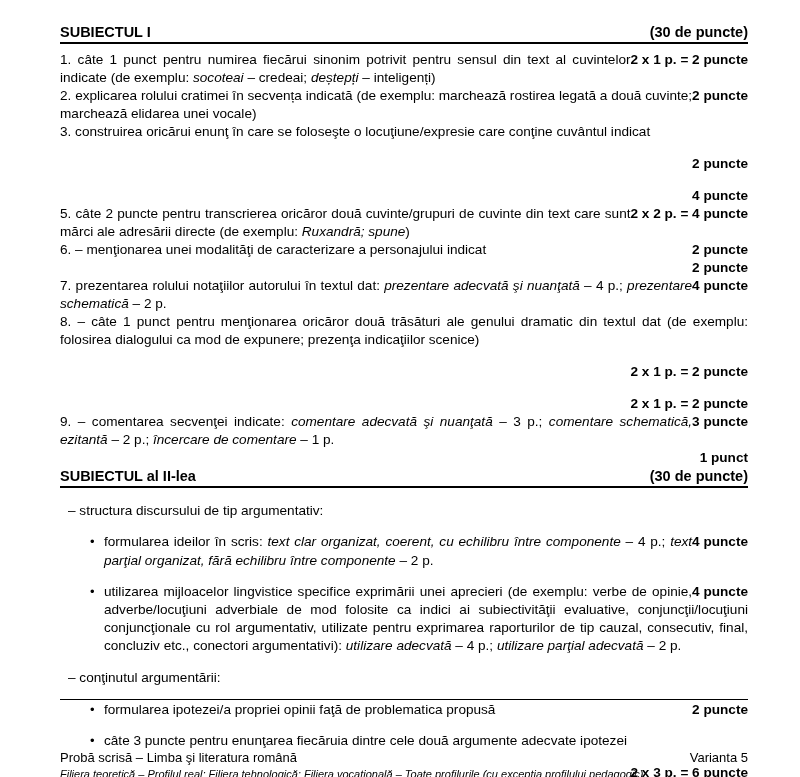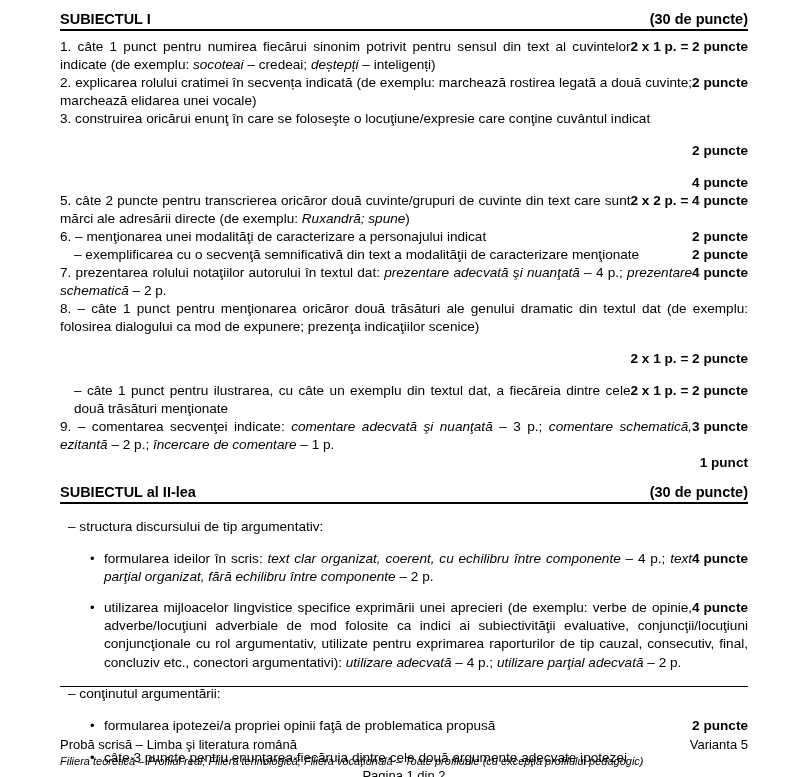--- a/index.html
+++ b/index.html
@@ -26,22 +26,22 @@
   .section-head {
     display: flex;
     justify-content: space-between;
     align-items: baseline;
     font-weight: bold;
     font-size: 14.5px;
     border-bottom: 2px solid #000;
     padding-bottom: 1px;
     line-height: 1.25;
   }
-  .section-head.first { margin-top: 10px; }
-  .section-head.second { margin-top: 11px; }
+  .section-head.first { margin-top: 23px; }
+  .section-head.second { }
 
   
   .body {
     font-size: 13.6px;
     line-height: 1.33;
     text-align: justify;
     margin-top: 7px;
   }
   .item {
     position: relative;
@@ -151,34 +151,34 @@
     </p>
 
     <p class="item with-score">
       <span class="pts">2 x 2 p. = 4 puncte</span><span>5. câte 2 puncte pentru transcrierea oricăror două cuvinte/grupuri de cuvinte din text care sunt mărci ale adresării directe (de exemplu: </span><span class="it">Ruxandră; spune</span><span>)</span>
     </p>
 
     <p class="item with-score">
       <span class="pts">2 puncte</span><span>6. – menţionarea unei modalităţi de caracterizare a personajului indicat</span>
     </p>
     <p class="item with-score dash-item">
-      <span class="pts">2 puncte</span><span>– exemplificarea cu o secvenţă semnificativă din text a modalităţii de caracterizare menţionate</span>
+      <span class="pts">2 puncte</span>
     </p>
 
     <p class="item with-score">
       <span class="pts">4 puncte</span><span>7.  prezentarea rolului notaţiilor autorului în textul dat: </span><span class="it">prezentare adecvată şi nuanţată</span><span> – 4 p.; </span><span class="it">prezentare schematică</span><span> – 2 p.</span>
     </p>
 
     <p class="item">
       <span>8. – câte 1 punct pentru menţionarea oricăror două trăsături ale genului dramatic din textul dat (de exemplu: folosirea dialogului ca mod de expunere; prezenţa indicaţiilor scenice)</span>
     </p>
     <p class="score-line">2 x 1 p. = 2 puncte</p>
 
     <p class="item with-score dash-item">
-      <span class="pts">2 x 1 p. = 2 puncte</span><span>– câte 1 punct pentru ilustrarea, cu câte un exemplu din textul dat, a fiecăreia dintre cele două trăsături menţionate</span>
+      <span class="pts">2 x 1 p. = 2 puncte</span>
     </p>
 
     <p class="item with-score">
       <span class="pts">3 puncte</span><span>9. – comentarea secvenţei indicate: </span><span class="it">comentare adecvată şi nuanţată</span><span> – 3 p.; </span><span class="it">comentare schematică, ezitantă</span><span> – 2 p.; </span><span class="it">încercare de comentare</span><span> – 1 p.</span>
     </p>
 
     <p class="item with-score dash-item">
       <span class="pts">1 punct</span>
     </p>
 

